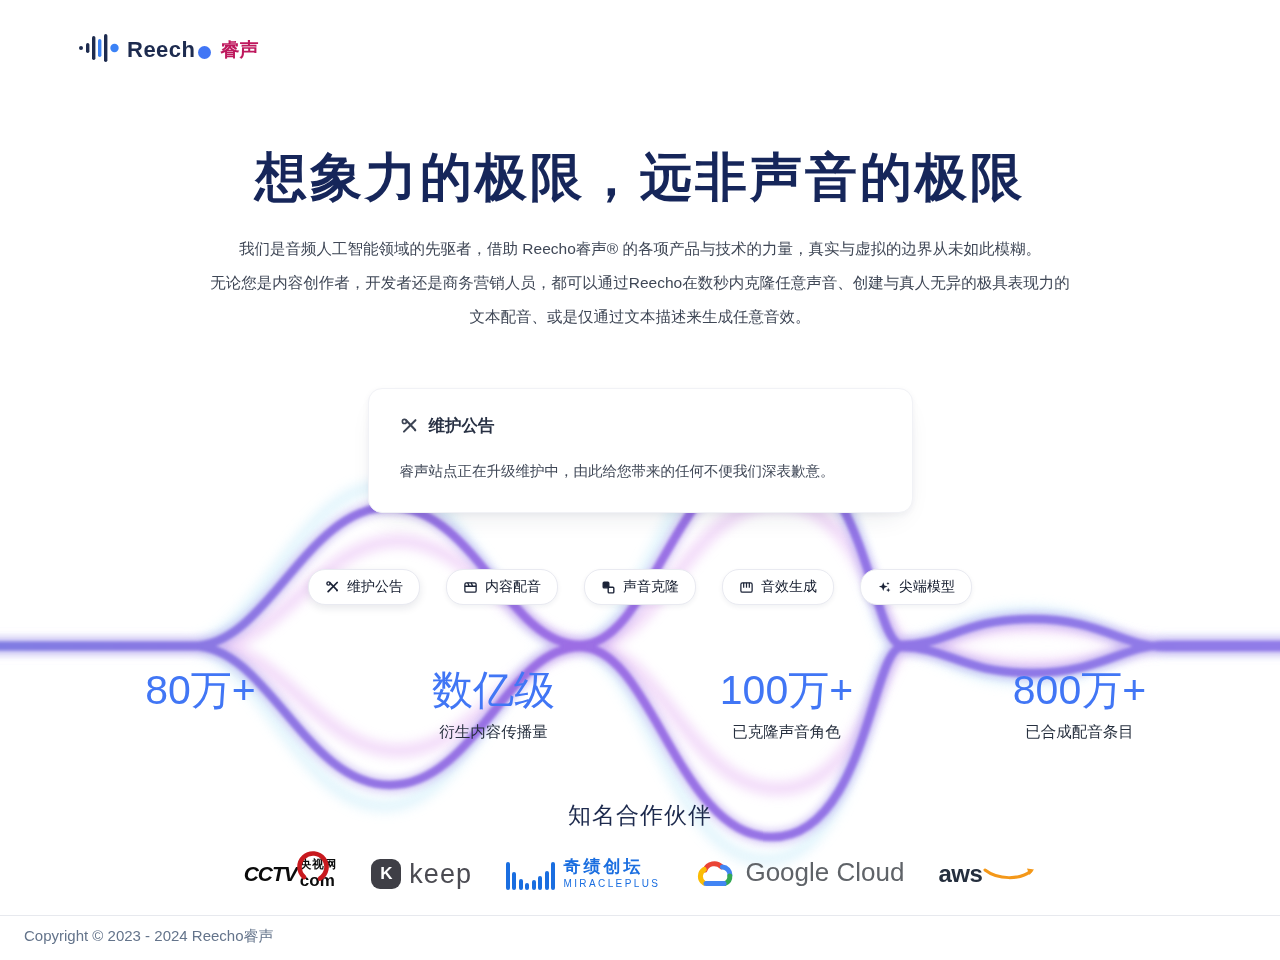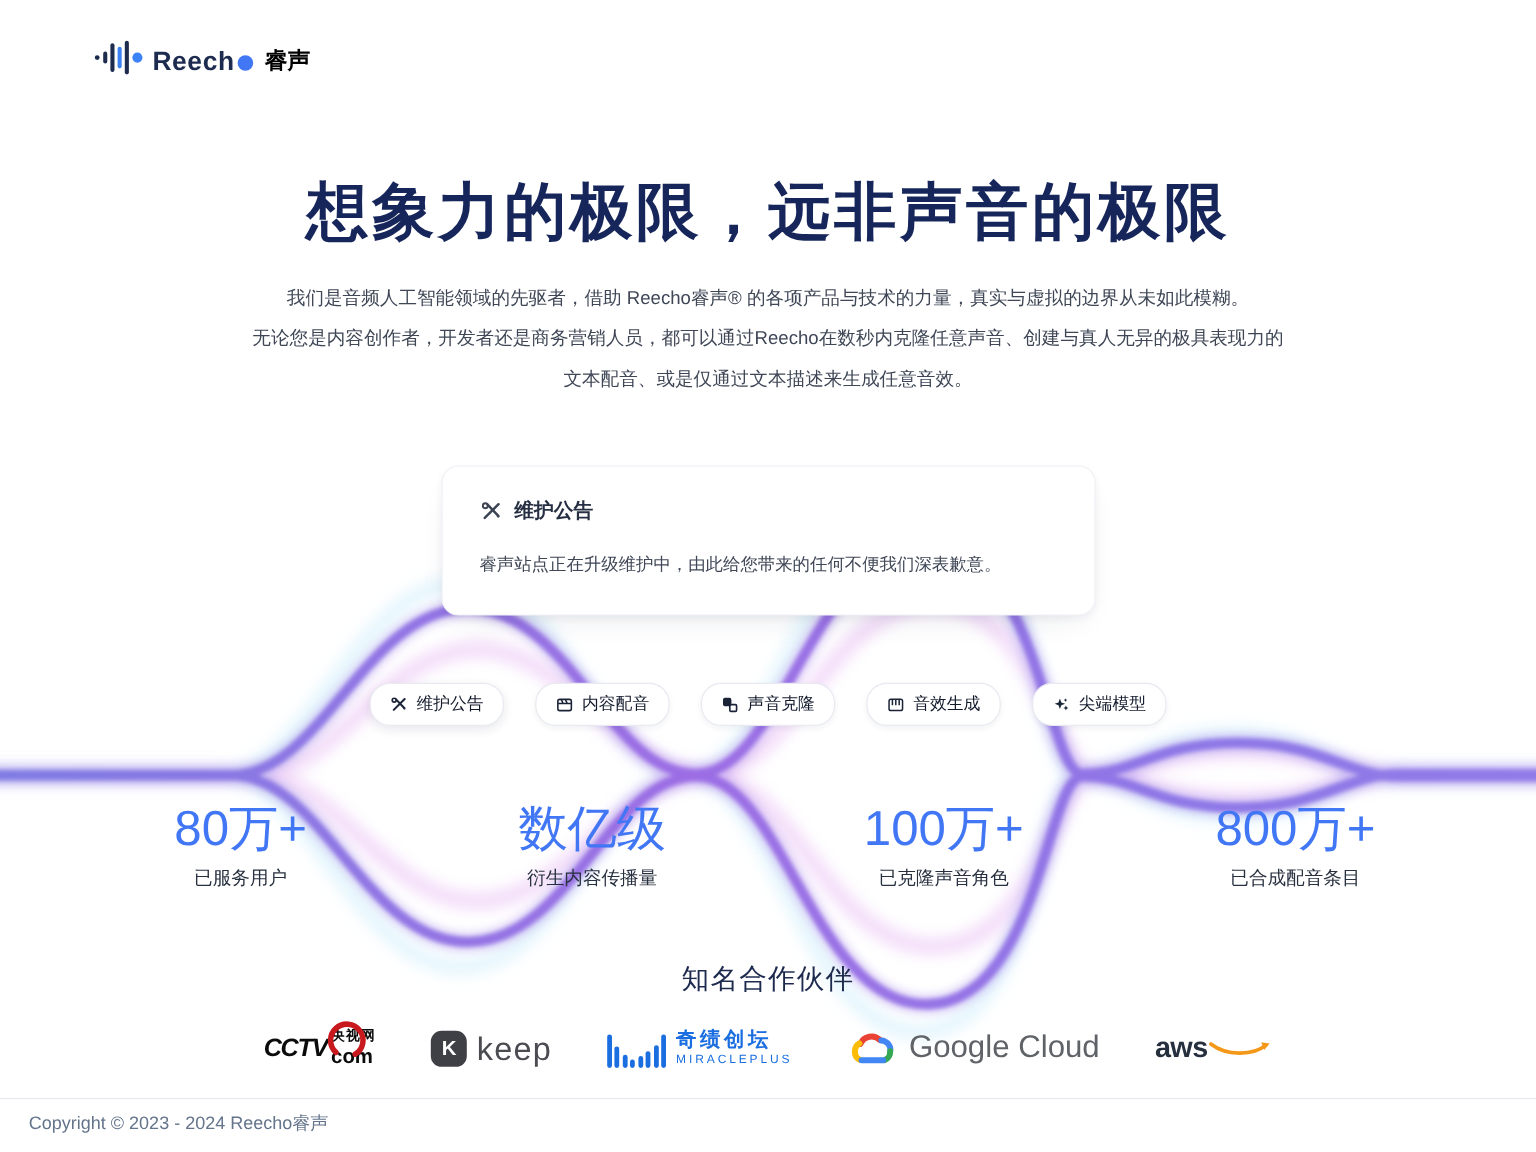--- a/index.html
+++ b/index.html
@@ -7,21 +7,21 @@
   .page{position:relative;width:1280px;height:960px;background:#fff;overflow:hidden;}
 
   
   .waves{position:absolute;inset:0;z-index:0;pointer-events:none;}
   .content{position:relative;z-index:1;}
 
   
   .brand{position:absolute;left:78px;top:33px;display:flex;align-items:center;gap:7px;z-index:2;cursor:pointer;}
   .brand-word{display:flex;align-items:center;font-weight:800;font-size:22px;color:#1d2b4f;letter-spacing:.5px;}
   .brand-o{width:13px;height:13px;border-radius:50%;background:var(--accent-blue);margin:4px 1px 0 2px;}
-  .brand-cn{font-weight:800;font-size:19px;color:#000000;margin-left:2px;}
+  .brand-cn{font-weight:800;font-size:19px;color:#be185d;margin-left:2px;}
 
   
   .hero-title{margin:0;padding-top:146px;text-align:center;font-size:52px;line-height:62px;font-weight:700;
     color:var(--heading-navy);letter-spacing:3px;}
   .hero-desc{margin-top:24px;text-align:center;font-size:15.5px;line-height:34px;color:#3f4756;}
 
   
   .notice-card{width:481px;margin:54px auto 0;background:#fff;border:1px solid #f1f2f6;border-radius:14px;
     padding:26px 31px 30px;box-shadow:0 12px 28px -14px rgba(30,40,70,.14),0 2px 6px rgba(30,40,70,.05);}
   .notice-title{display:flex;align-items:center;gap:10px;font-size:16.5px;font-weight:600;color:#273043;}
@@ -36,21 +36,21 @@
   .tab.active{box-shadow:0 3px 9px rgba(20,30,60,.10);}
 
   
   .stats{margin-top:62px;display:flex;padding:0 54px;}
   .stat{flex:1;text-align:center;}
   .stat-value{font-size:41px;font-weight:500;color:var(--accent-blue);line-height:46px;}
   .stat-label{margin-top:9px;font-size:15.5px;color:#27303f;}
 
   
   .partners-heading{margin-top:57px;text-align:center;font-size:23px;font-weight:400;color:#1d2a4d;letter-spacing:1px;}
-  .partner-logos{margin-top:15px;display:flex;justify-content:center;align-items:center;gap:46px;height:56px;}
+  .partner-logos{margin-top:15px;display:flex;justify-content:center;align-items:center;gap:34px;height:56px;}
 
   .logo-cctv{position:relative;display:flex;align-items:center;}
   .cctv-word{font-weight:800;font-style:italic;font-size:21px;letter-spacing:-1px;color:#0b0b0b;}
   .cctv-swirl{position:absolute;left:52px;top:-12px;}
   .cctv-col{display:flex;flex-direction:column;line-height:1;margin-left:3px;}
   .cctv-cn{font-size:11.5px;font-weight:700;color:#0b0b0b;letter-spacing:1px;}
   .cctv-com{font-size:17px;font-weight:800;color:#0b0b0b;margin-top:2px;}
 
   .logo-keep{display:flex;align-items:center;gap:8px;}
   .keep-k{width:30px;height:30px;border-radius:9px;background:#3f3f46;color:#fff;font-weight:700;font-size:17px;
@@ -201,21 +201,20 @@
           <path d="M18 12.5l1 2.5 2.5 1-2.5 1-1 2.5-1-2.5-2.5-1 2.5-1Z"></path>
           <path d="M17.5 3l.7 1.8L20 5.5l-1.8.7-.7 1.8-.7-1.8-1.8-.7 1.8-.7Z"></path>
         </svg>
         <span>尖端模型</span>
       </div>
     </div>
 
     <div class="stats">
       <div class="stat">
         <div class="stat-value">80万+</div>
-        <div class="stat-label">已服务用户</div>
       </div>
       <div class="stat">
         <div class="stat-value">数亿级</div>
         <div class="stat-label">衍生内容传播量</div>
       </div>
       <div class="stat">
         <div class="stat-value">100万+</div>
         <div class="stat-label">已克隆声音角色</div>
       </div>
       <div class="stat">

